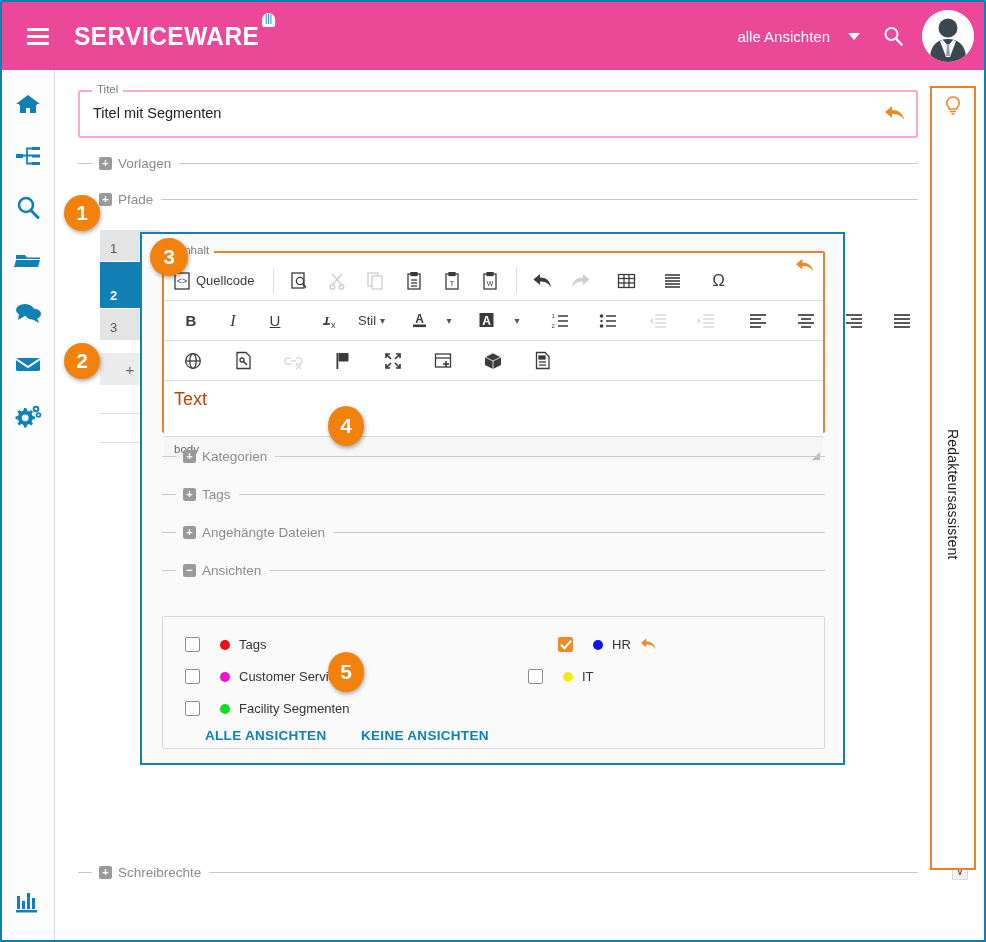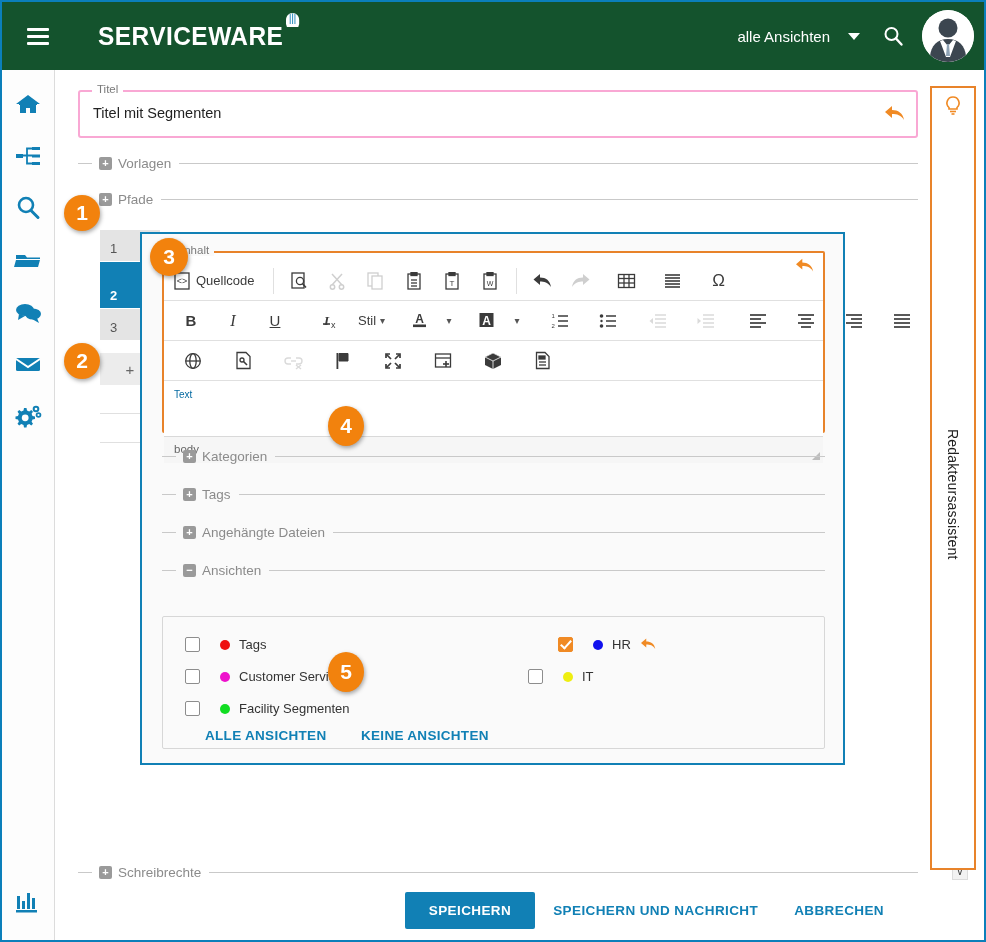--- a/index.html
+++ b/index.html
@@ -13,22 +13,22 @@
   .app{
     position:absolute;inset:0;
     border:2px solid #0b7fba;
     box-sizing:border-box;
     background:#ffffff;
   }
 
   
   .topbar{
     position:absolute;left:0;right:0;top:0;height:68px;
-    background:#14532d;
-    display:flex;align-items:center;gap:24px;
+    background:#ec4899;
+    display:flex;align-items:center;
   }
   .burger{
     width:56px;display:flex;flex-direction:column;justify-content:center;
     align-items:center;gap:4px;cursor:pointer;margin-left:8px;
   }
   .burger i{display:block;width:22px;height:3px;background:#fff;border-radius:1px;}
   .brand{
     color:#fff;font-weight:bold;font-size:26px;letter-spacing:0.5px;
     font-family:"Liberation Sans", sans-serif;
     position:relative;margin-left:8px;white-space:nowrap;
@@ -162,21 +162,21 @@
     min-width:30px;height:28px;display:flex;align-items:center;justify-content:center;
     cursor:pointer;color:#3b3b3b;padding:0 4px;
   }
   .tbbtn.dis{color:#cfcfcf;cursor:default;}
   .tbsep{width:1px;height:26px;background:#e0e0e0;margin:0 7px;}
   .tbtext{font-size:13px;color:#3b3b3b;margin-left:6px;white-space:nowrap;}
   .tbarrow{font-size:10px;margin-left:4px;color:#555;}
 
   .editarea{
     position:relative;height:56px;background:#fff;border-bottom:1px solid #d9d9d9;
-    font-size:10px;color:#0369a1;padding:8px 0 4px 10px;box-sizing:border-box;
+    font-size:18px;color:#c2410c;padding:8px 0 4px 10px;box-sizing:border-box;
   }
   .statusbar{
     position:relative;height:26px;background:#f6f6f6;font-size:11.5px;color:#666;
     padding:6px 0 0 10px;box-sizing:border-box;
   }
   .resizer{
     position:absolute;right:3px;bottom:3px;width:0;height:0;
     border-left:8px solid transparent;border-bottom:8px solid #bdbdbd;
   }
 
@@ -775,25 +775,20 @@
         <div class="bulb">
           <svg width="20" height="22" viewBox="0 0 20 22" fill="none" stroke="#f08a24" stroke-width="1.6">
             <path d="M10 2 A6 6 0 0 1 14 12.5 L14 14 L6 14 L6 12.5 A6 6 0 0 1 10 2 Z"></path>
             <line x1="7" y1="16.5" x2="13" y2="16.5"></line>
             <line x1="8.5" y1="19" x2="11.5" y2="19"></line>
           </svg>
         </div>
         <div class="vtext">Redakteursassistent</div>
       </div>
 
-      <div class="footer">
-        <button class="btnprimary">SPEICHERN</button>
-        <button class="btnflat">SPEICHERN UND NACHRICHT</button>
-        <button class="btnflat">ABBRECHEN</button>
-      </div>
 
     </div>
   </div>
 
   <div class="callout" style="left:62px;top:193px;width:36px;height:36px;">1</div>
   <div class="callout" style="left:62px;top:341px;width:36px;height:36px;">2</div>
   <div class="callout" style="left:148px;top:236px;width:38px;height:38px;">3</div>
   <div class="callout" style="left:326px;top:404px;width:36px;height:40px;border-radius:50%;">4</div>
   <div class="callout" style="left:326px;top:650px;width:36px;height:40px;border-radius:50%;">5</div>
 

